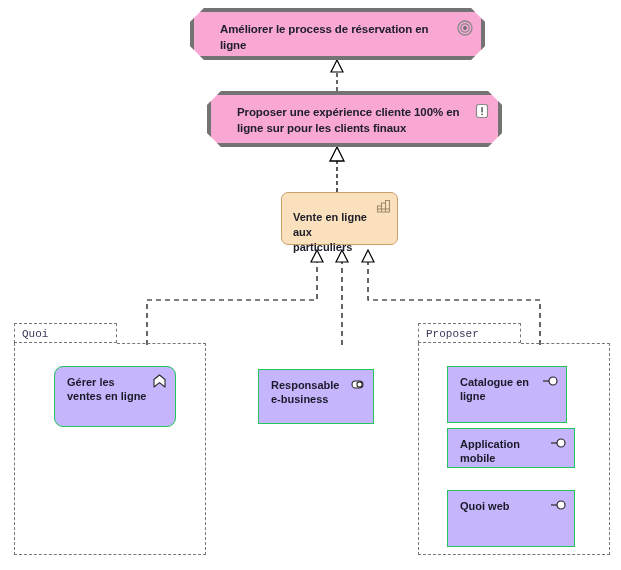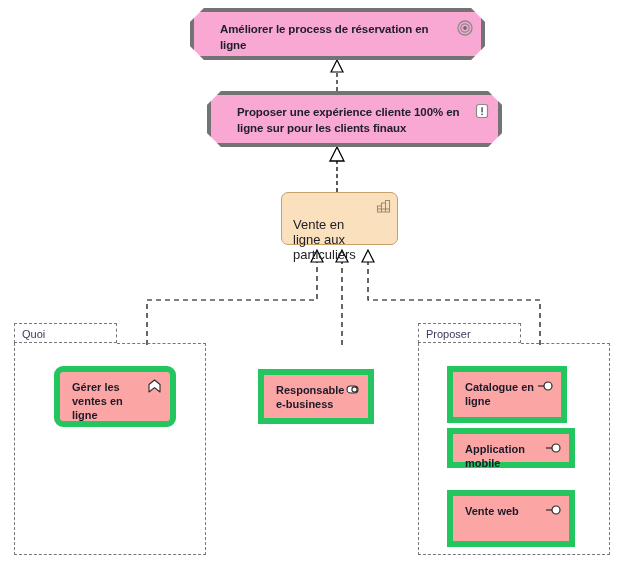--- a/index.html
+++ b/index.html
@@ -58,24 +58,24 @@
   .product {
     position: absolute;
     background: #fae0bd;
     border: 1px solid #c8a06a;
     border-radius: 7px;
     box-sizing: border-box;
   }
   .product .ptext {
     position: absolute;
     left: 11px;
-    top: 24px;
+    top: 17px;
     right: 24px;
-    font-size: 13px;
-    font-weight: normal;
+    font-size: 11px;
+    font-weight: bold;
     color: #20202a;
     line-height: 15px;
   }
   .product .picon {
     position: absolute;
     right: 6px;
     top: 6px;
     width: 15px;
     height: 15px;
   }
@@ -85,20 +85,21 @@
     position: absolute;
     box-sizing: border-box;
   }
   .package .pkg-tab {
     position: absolute;
     left: 0;
     top: 0;
     border: 1px dashed #777777;
     box-sizing: border-box;
     background: #ffffff;
+    font-family: Liberation Mono, monospace;
   }
   .package .pkg-tab-label {
     position: absolute;
     left: 7px;
     top: 4px;
     font-size: 11px;
     color: #3a3a5a;
     white-space: nowrap;
   }
   .package .pkg-body {
@@ -112,22 +113,22 @@
   .package .pkg-body-top-right {
     position: absolute;
     border-top: 1px dashed #777777;
     box-sizing: border-box;
     height: 0;
   }
 
   
   .elem {
     position: absolute;
-    background: #fca5a5;
-    border: 6px solid #22c55e;
+    background: #c4b5fd;
+    border: 1px solid #22c55e;
     box-sizing: border-box;
   }
   .elem.rounded {
     border-radius: 9px;
   }
   .elem .etext {
     position: absolute;
     left: 12px;
     top: 8px;
     right: 26px;
@@ -247,20 +248,20 @@
 
   <div class="elem" style="left:447px; top:428px; width:128px; height:40px;padding-left:43px;">
     <div class="etext">Application mobile</div>
     <svg class="eicon" viewBox="0 0 17 14" xmlns="http://www.w3.org/2000/svg">
       <line x1="1" y1="7" x2="7" y2="7" stroke="#2a2a2a" stroke-width="1.2"></line>
       <circle cx="11" cy="7" r="4" fill="#ffffff" stroke="#2a2a2a" stroke-width="1.2"></circle>
     </svg>
   </div>
 
   <div class="elem" style="left:447px; top:490px; width:128px; height:57px;">
-    <div class="etext">Vente web</div>
+    <div class="etext">Quoi web</div>
     <svg class="eicon" viewBox="0 0 17 14" xmlns="http://www.w3.org/2000/svg">
       <line x1="1" y1="7" x2="7" y2="7" stroke="#2a2a2a" stroke-width="1.2"></line>
       <circle cx="11" cy="7" r="4" fill="#ffffff" stroke="#2a2a2a" stroke-width="1.2"></circle>
     </svg>
   </div>
 
 </div>
 
 </body></html>

